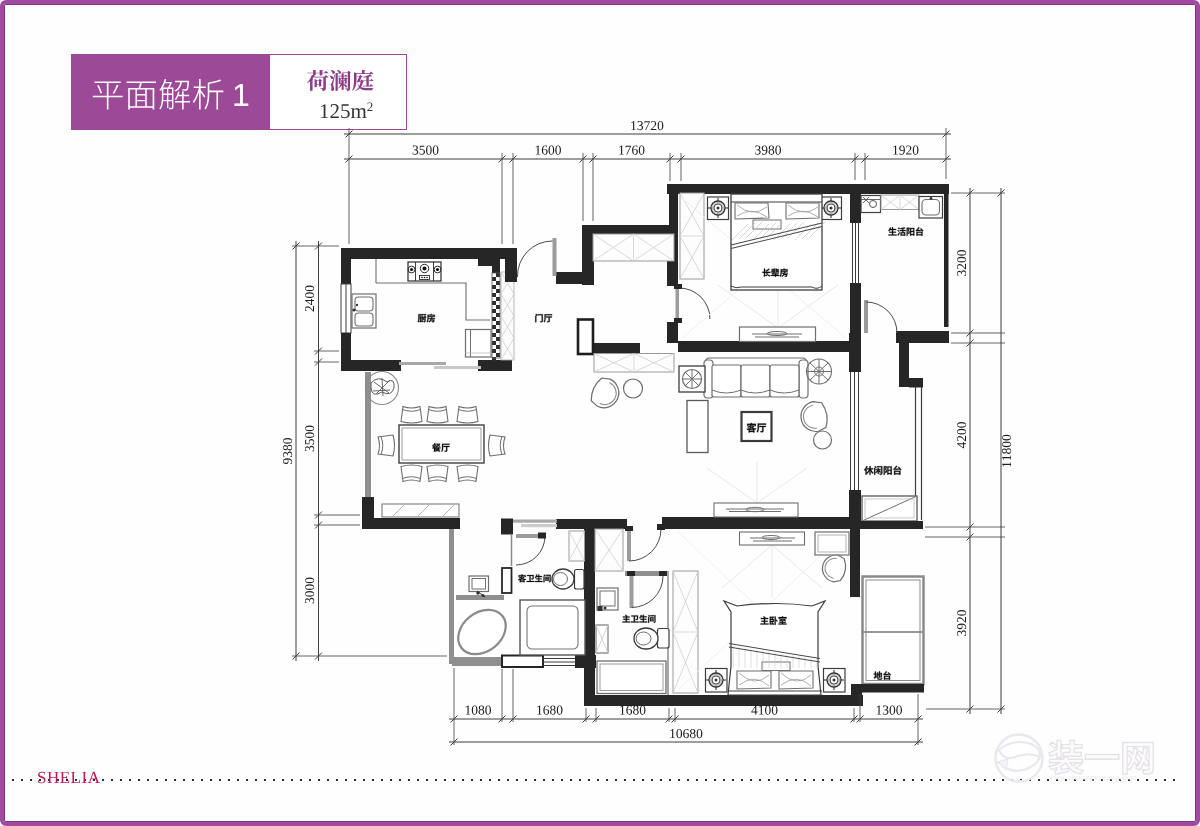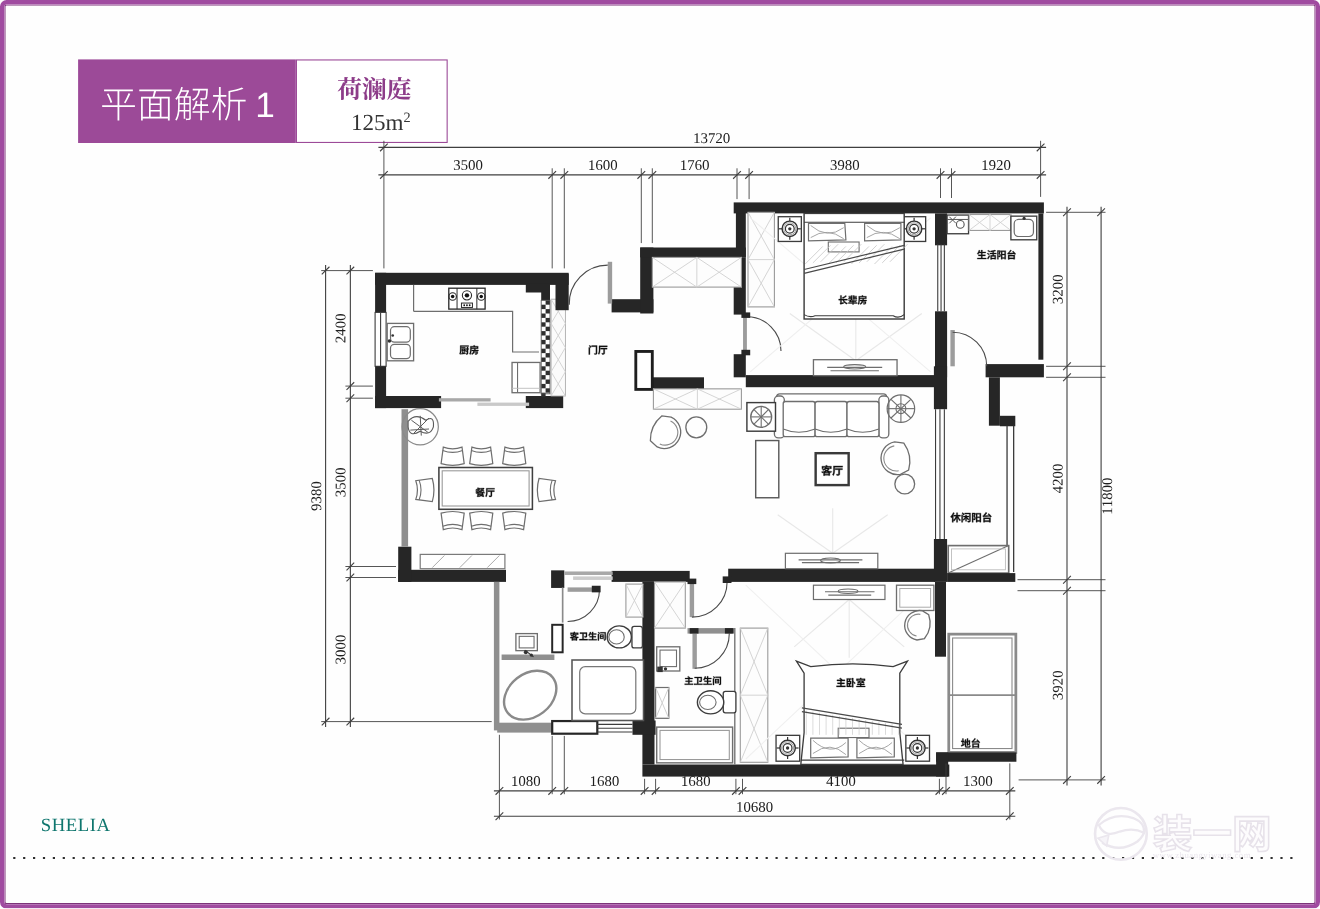--- a/index.html
+++ b/index.html
@@ -1,17 +1,17 @@
 <!DOCTYPE html>
 <html><head><meta charset="utf-8"><style>
 html,body{margin:0;padding:0;background:#fff;}
 *{-webkit-font-smoothing:antialiased;text-rendering:geometricPrecision;}
 .page{position:relative;width:1200px;height:826px;background:#fefefe;overflow:hidden;}
 .pborder{position:absolute;left:0;top:0;right:0;bottom:0;border:4px solid #a04ba0;border-radius:6px;box-shadow:inset 0 0 0 1px #7c3379;}
-.shelia{position:absolute;left:37px;top:740px;font-family:"Liberation Serif",serif;font-size:17px;color:#0f766e;letter-spacing:0.5px;text-align:center;}
+.shelia{position:absolute;left:37px;top:768px;font-family:"Liberation Serif",serif;font-size:17px;color:#be185d;letter-spacing:0.5px;text-align:center;}
 </style></head>
 <body>
 <div class="page">
 
 <div class="pborder"></div>
 
 <div style="position:absolute;left:71px;top:54px;width:198px;height:76px;background:#9c4a98;"></div>
 
 <div style="position:absolute;left:269px;top:54px;width:136px;height:74px;background:#fff;border:1.5px solid #9c4a98;"></div>
 

